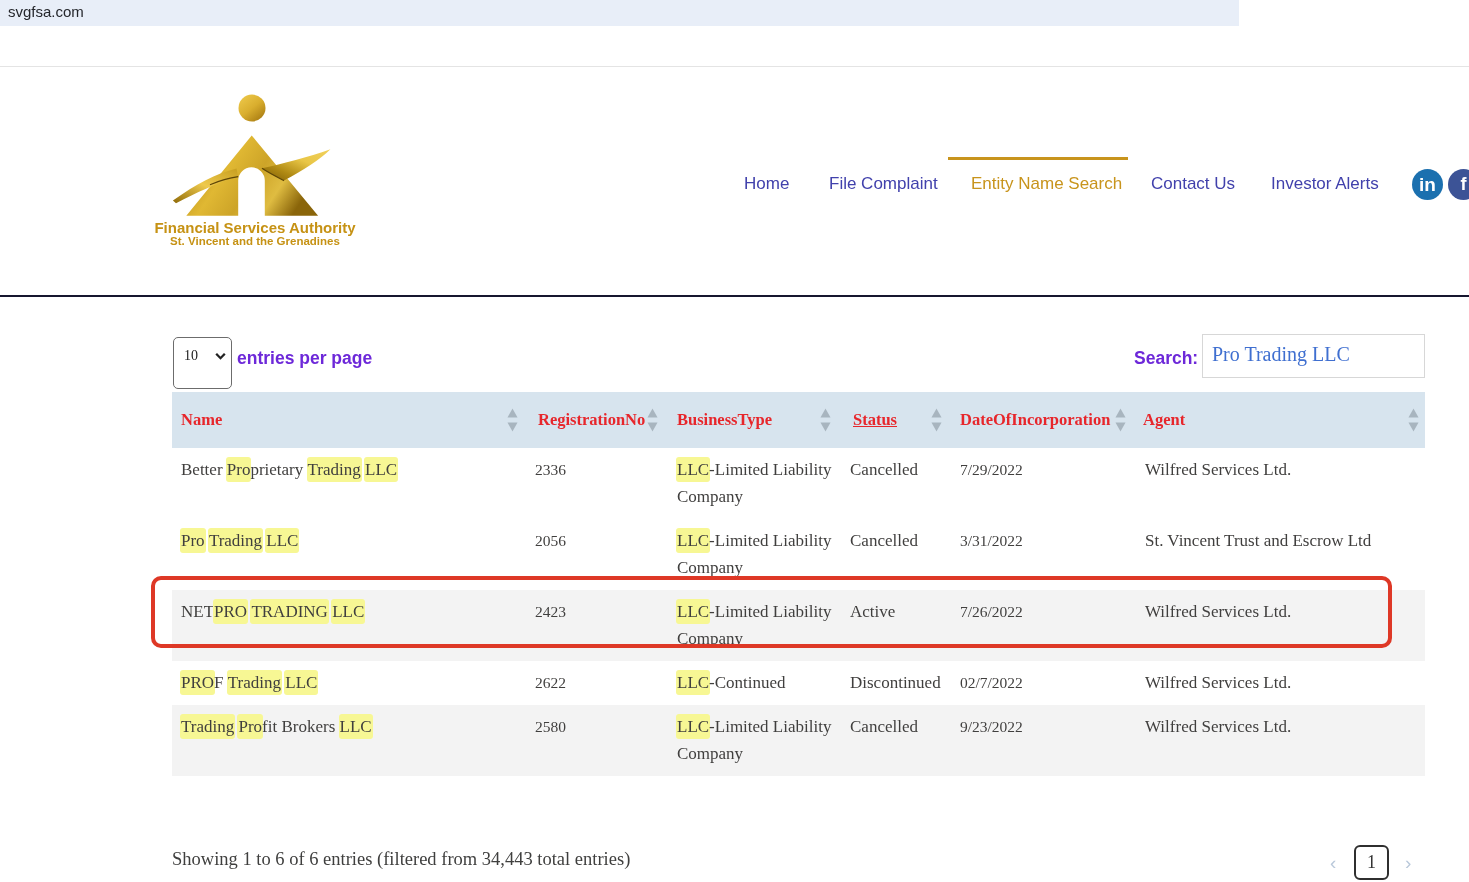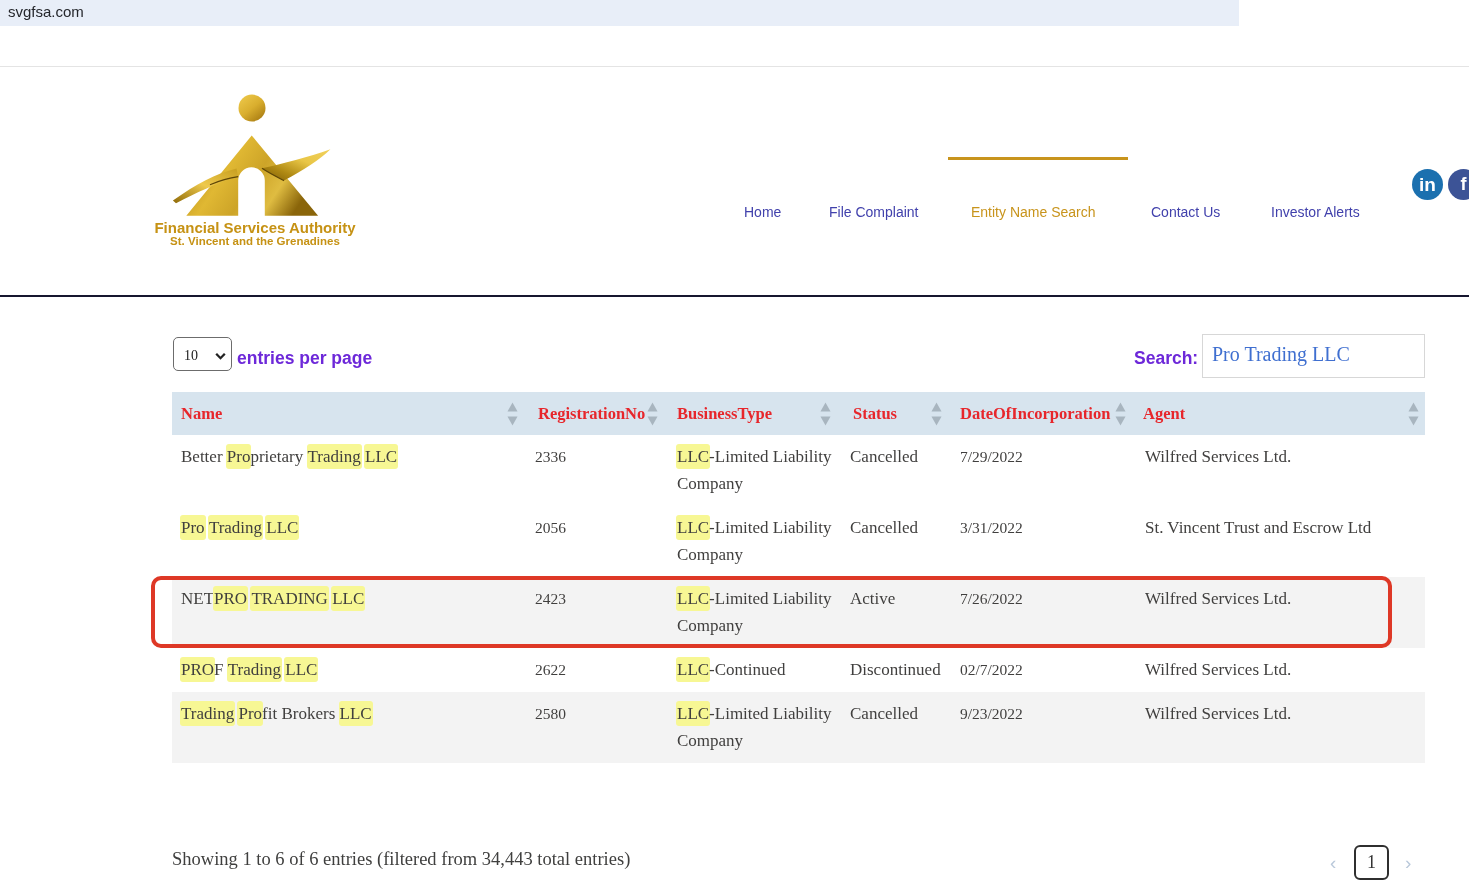--- a/index.html
+++ b/index.html
@@ -6,35 +6,35 @@
   body{width:1469px;height:882px;overflow:hidden;position:relative;background:#fff;
        font-family:"Liberation Serif",serif;}
   .abs{position:absolute;}
   
   .topbar{left:0;top:0;width:1239px;height:26px;background:#e8eef8;}
   .topbar span{position:absolute;left:8px;top:3px;font-size:15px;color:#24262b;
       font-family:"Liberation Sans",sans-serif;}
   .line1{left:0;top:66px;width:1469px;height:1px;background:#e4e4e4;}
   .hdrline{left:0;top:295px;width:1469px;height:2px;background:#16162f;}
   
-  .nav{top:175px;font-size:14px;color:#4141ac;font-family:"Liberation Sans",sans-serif;line-height:18px;margin-top:28px;}
+  .nav{top:175px;font-size:17px;color:#4141ac;font-family:"Liberation Sans",sans-serif;line-height:18px;}
   .nav.active{color:#c8941c;}
   .goldbar{left:948px;top:157px;width:180px;height:3px;background:#c8941c;}
   .soc{top:169px;width:31px;height:31px;border-radius:50%;color:#fff;
        font-family:"Liberation Sans",sans-serif;font-weight:bold;text-align:center;line-height:31px;}
   
-  .selbox{left:173px;top:337px;width:59px;height:34px;border:1.5px solid #6c6c6c;border-radius:5px;box-sizing:border-box;background:#fff;}
+  .selbox{left:173px;top:337px;width:59px;height:52px;border:1.5px solid #6c6c6c;border-radius:5px;box-sizing:border-box;background:#fff;}
   .selbox .v{position:absolute;left:10px;top:10px;font-size:14px;color:#222;}
   .bluelab{font-size:17.5px;font-weight:bold;color:#6d28d9;font-family:"Liberation Sans",sans-serif;}
   .sinput{left:1202px;top:334px;width:223px;height:44px;border:1px solid #d7d7d7;box-sizing:border-box;background:#fff;}
   .sinput span{position:absolute;left:9px;top:8px;font-size:20px;color:#3f6fd0;}
   
   table.tbl{position:absolute;left:172px;top:392px;width:1253px;border-collapse:collapse;table-layout:fixed;}
   table.tbl th{background:#d7e4ee;color:#e7262b;font-size:16.5px;font-weight:bold;text-align:left;
-      height:43px;padding:0 0 0 9px;position:relative;}
+      height:56px;padding:0 0 0 9px;position:relative;}
   table.tbl td{font-size:17px;color:#403f3e;vertical-align:top;padding:8px 0 9px 9px;line-height:27px;}
   table.tbl td:nth-child(2),table.tbl td:nth-child(5){font-size:15.5px;}
   tr.even td{background:#f3f3f3;}
   mark{background:#f7f794;border-radius:3px;padding:3px 1px;margin:0 -1px;color:#403f3e;}
   .sort{position:absolute;top:50%;margin-top:-12px;width:11px;height:24px;}
   
   .redbox{left:151px;top:576px;width:1241px;height:72px;border:4px solid #de3826;border-radius:10px;box-sizing:border-box;}
   .foot{left:172px;top:849px;font-size:18.5px;color:#3f3f3e;}
   .pgbox{left:1354px;top:845px;width:35px;height:35px;border:2px solid #2f2f2f;border-radius:6px;
       box-sizing:border-box;text-align:center;line-height:31px;font-size:18px;color:#333;}
@@ -126,21 +126,21 @@
             <path d="M0.5,14.5 L5.5,23.5 L10.5,14.5 Z" fill="#a8b5bf"></path>
           </svg></th>
       <th style="padding-left:12px;">RegistrationNo<svg class="sort" style="right:10px;" viewBox="0 0 11 24">
             <path d="M0.5,9.5 L5.5,0.5 L10.5,9.5 Z" fill="#a8b5bf"></path>
             <path d="M0.5,14.5 L5.5,23.5 L10.5,14.5 Z" fill="#a8b5bf"></path>
           </svg></th>
       <th>BusinessType<svg class="sort" style="right:10px;" viewBox="0 0 11 24">
             <path d="M0.5,9.5 L5.5,0.5 L10.5,9.5 Z" fill="#a8b5bf"></path>
             <path d="M0.5,14.5 L5.5,23.5 L10.5,14.5 Z" fill="#a8b5bf"></path>
           </svg></th>
-      <th style="padding-left:12px;">Status<svg class="sort" style="right:9px;" viewBox="0 0 11 24">
+      <th style="padding-left:12px;text-decoration:underline;">Status<svg class="sort" style="right:9px;" viewBox="0 0 11 24">
             <path d="M0.5,9.5 L5.5,0.5 L10.5,9.5 Z" fill="#a8b5bf"></path>
             <path d="M0.5,14.5 L5.5,23.5 L10.5,14.5 Z" fill="#a8b5bf"></path>
           </svg></th>
       <th>DateOfIncorporation<svg class="sort" style="right:10px;" viewBox="0 0 11 24">
             <path d="M0.5,9.5 L5.5,0.5 L10.5,9.5 Z" fill="#a8b5bf"></path>
             <path d="M0.5,14.5 L5.5,23.5 L10.5,14.5 Z" fill="#a8b5bf"></path>
           </svg></th>
       <th style="padding-left:7px;">Agent<svg class="sort" style="right:6px;" viewBox="0 0 11 24">
             <path d="M0.5,9.5 L5.5,0.5 L10.5,9.5 Z" fill="#a8b5bf"></path>
             <path d="M0.5,14.5 L5.5,23.5 L10.5,14.5 Z" fill="#a8b5bf"></path>

